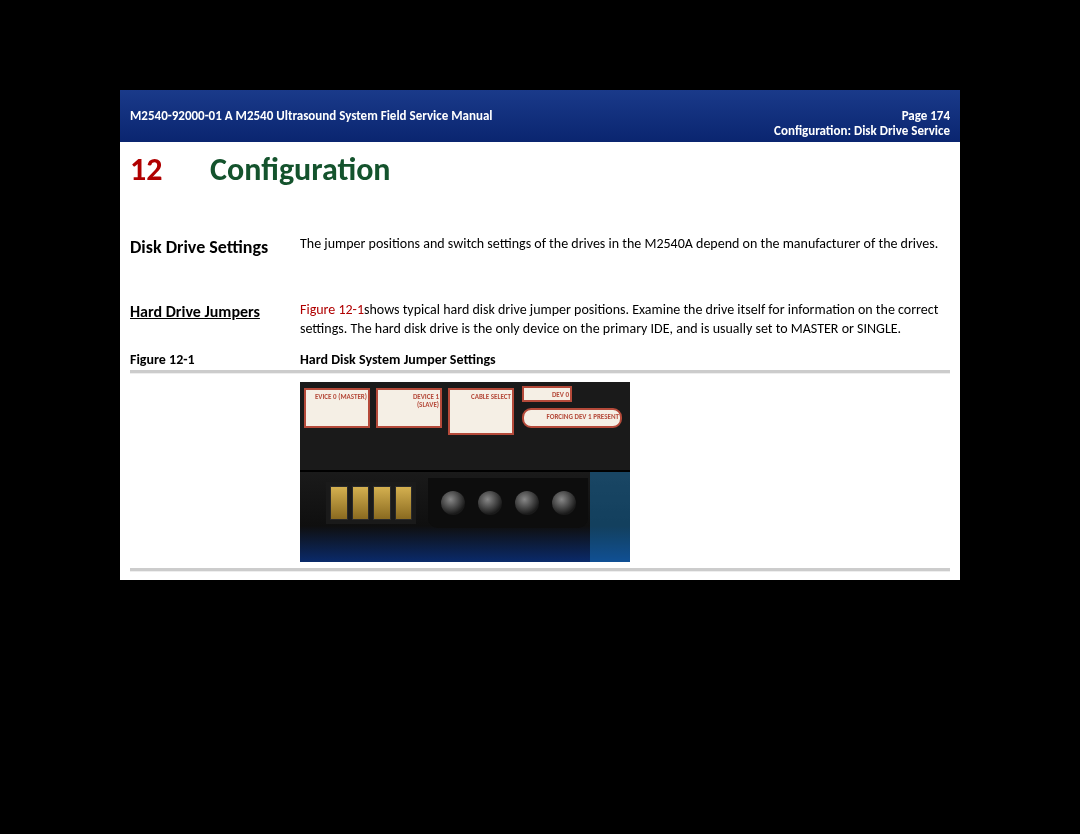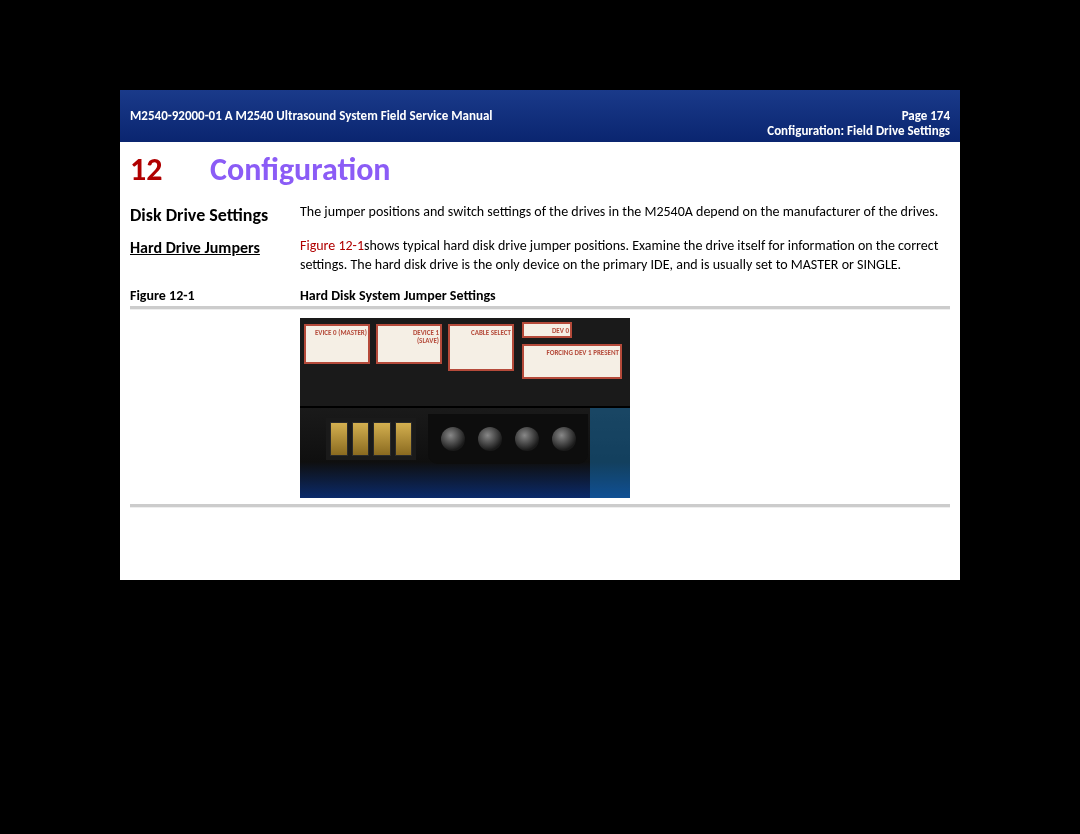--- a/index.html
+++ b/index.html
@@ -35,29 +35,30 @@
     align-items: flex-start;
     padding: 8px 0 10px 10px;
   }
   .chapter-num {
     width: 80px;
     color: #b00000;
     font-weight: bold;
     font-size: 32px;
   }
   .chapter-title {
-    color: #8b5cf6;
+    color: #14532d;
     font-weight: bold;
     font-size: 32px;
   }
   .section {
     display: flex;
     padding: 4px 10px 6px 10px;
     font-size: 14px;
     line-height: 1.35;
+    margin-top: 32px;
   }
   .sec-label {
     width: 170px;
     flex-shrink: 0;
     font-weight: bold;
     font-size: 18px;
     padding-right: 10px;
   }
   .sec-label.sub { font-size: 16px; text-decoration: underline; }
   .sec-body { flex: 1; }
@@ -98,21 +99,21 @@
     font-size: 7px;
     font-weight: bold;
     text-align: right;
     padding: 3px 1px;
     line-height: 1.1;
   }
   .lb1 { top: 6px; left: 4px;  width: 66px; height: 40px; }
   .lb2 { top: 6px; left: 76px; width: 66px; height: 40px; padding-left: 31px; }
   .lb3 { top: 6px; left: 148px; width: 66px; height: 47px; }
   .lb4 { top: 4px; left: 222px; width: 50px; height: 16px; }
-  .lb5 { top: 26px; left: 222px; width: 100px; height: 35px; }
+  .lb5 { top: 26px; left: 222px; width: 100px; height: 20px; border-radius: 9px; }
   .connector-strip {
     position: absolute;
     top: 90px; left: 0; right: 0; height: 90px;
     background: linear-gradient(to bottom, #1a1a1a 0%, #0f0f0f 60%, #0a2a6a 100%);
   }
   .jumper-block {
     position: absolute;
     top: 100px; left: 26px;
     width: 90px; height: 42px;
     background: #1a1a1a;
@@ -143,21 +144,21 @@
 </style>
 </head>
 <body>
 
 <div class="page">
 
   <div class="header-bar">
     <div>M2540-92000-01 A M2540 Ultrasound System Field Service Manual</div>
     <div class="header-right">
       <div>Page 174</div>
-      <div>Configuration: Field Drive Settings</div>
+      <div>Configuration: Disk Drive Service</div>
     </div>
   </div>
 
   <div class="chapter-row">
     <div class="chapter-num">12</div>
     <div class="chapter-title">Configuration</div>
   </div>
 
   <div class="section">
     <div class="sec-label">Disk Drive Settings</div>

